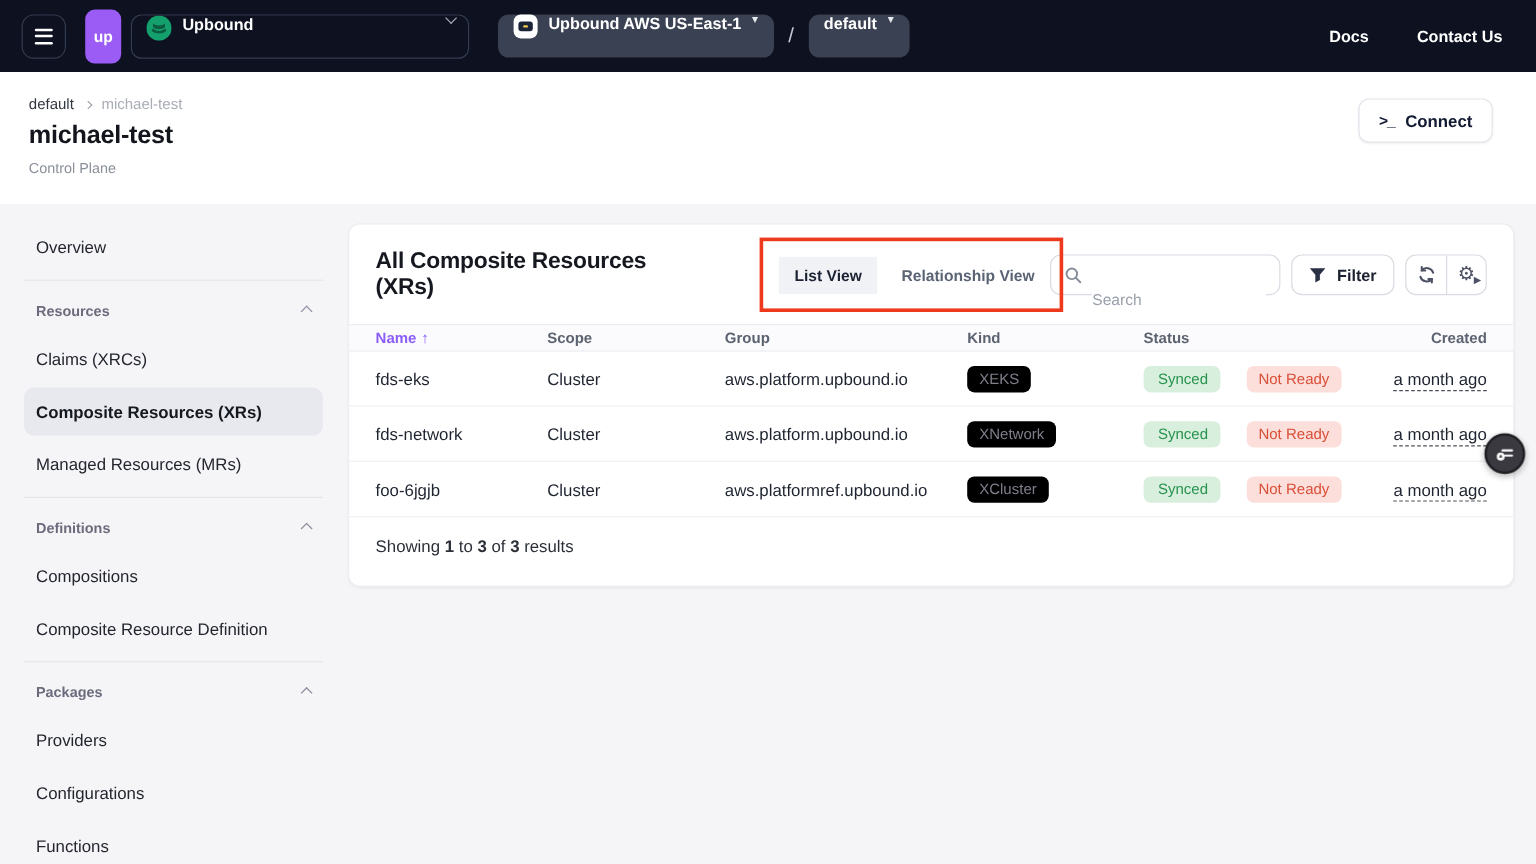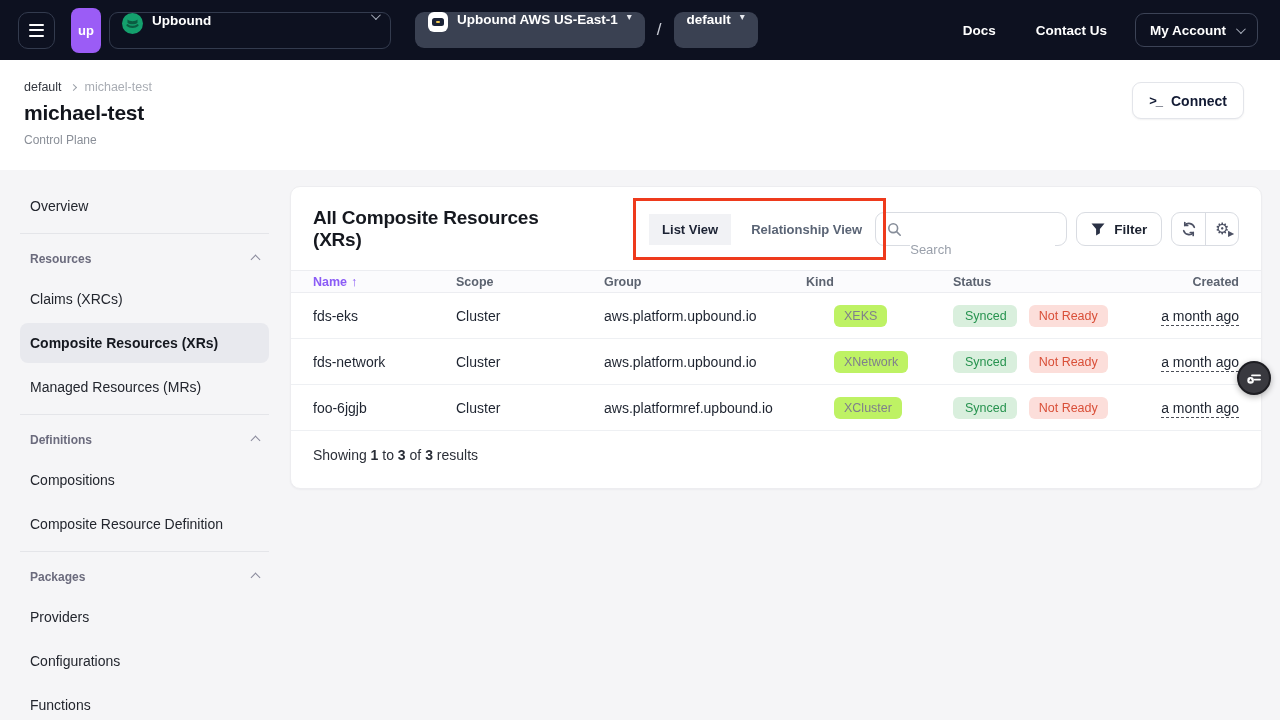--- a/index.html
+++ b/index.html
@@ -89,22 +89,22 @@
   
   .tgrid { display:grid; grid-template-columns:143px 148px 202px 147px 200px 1fr; align-items:center; padding:0 22px; }
   .thead { height:23px; background:#fbfbfd; border-top:1px solid #ecedf1; border-bottom:1px solid #ecedf1; }
   .th { font-size:12.5px; font-weight:800; color:#5c6370; }
   .th.sorted { color:#8b5cf6; }
   .th .arrow { font-weight:700; margin-left:4px; }
   .th.created, .td.created { text-align:right; }
   .trow { height:46px; border-bottom:1px solid #eef0f3; }
   .td { font-size:14px; color:#1e2430; }
   .badge { display:inline-block; font-size:12.5px; padding:4px 10px; border-radius:6px; }
-  .badge.kind { background:#bef264; color:#7f7f8c;margin-left:28px; }
-  .badge.success { background:#d9efdd; color:#27934f; margin-right:12px;padding-left:12px; }
+  .badge.kind { background:#000000; color:#7f7f8c; }
+  .badge.success { background:#d9efdd; color:#27934f; margin-right:22px;padding-left:12px; }
   .badge.error { background:#fcdeda; color:#d94f38; }
   .created-text { text-decoration:underline dashed 1px; text-underline-offset:4px; text-decoration-color:#4a4e57; cursor:pointer; }
   .tfoot { padding:16px 22px 25px 22px; font-size:14px; color:#2b2f38; }
   .tfoot b { font-weight:800; }
 
   
   .fab { position:fixed; right:9px; top:361px; width:34px; height:34px; border-radius:50%;
          background:#39393f; border:2.5px solid #1d1d22; display:flex; align-items:center; justify-content:center;
          cursor:pointer; box-shadow:0 2px 6px rgba(0,0,0,.3); }
 </style>
@@ -144,24 +144,20 @@
   <div class="pill">
     <span class="lbl">default</span>
     <span class="tri">▾</span>
   </div>
 
   <div class="top-spacer"></div>
 
   <a class="toplink docs">Docs</a>
   <a class="toplink contact">Contact Us</a>
 
-  <div class="account">
-    <span class="lbl">My Account</span>
-    <span class="chev down"></span>
-  </div>
 </header>
 
 <section class="page-header">
   <div class="crumbs">
     <span class="crumb-current">default</span>
     <span class="crumb-sep"></span>
     <span class="crumb-parent">michael-test</span>
   </div>
   <h1 class="ph-title">michael-test</h1>
   <div class="ph-sub">Control Plane</div>

